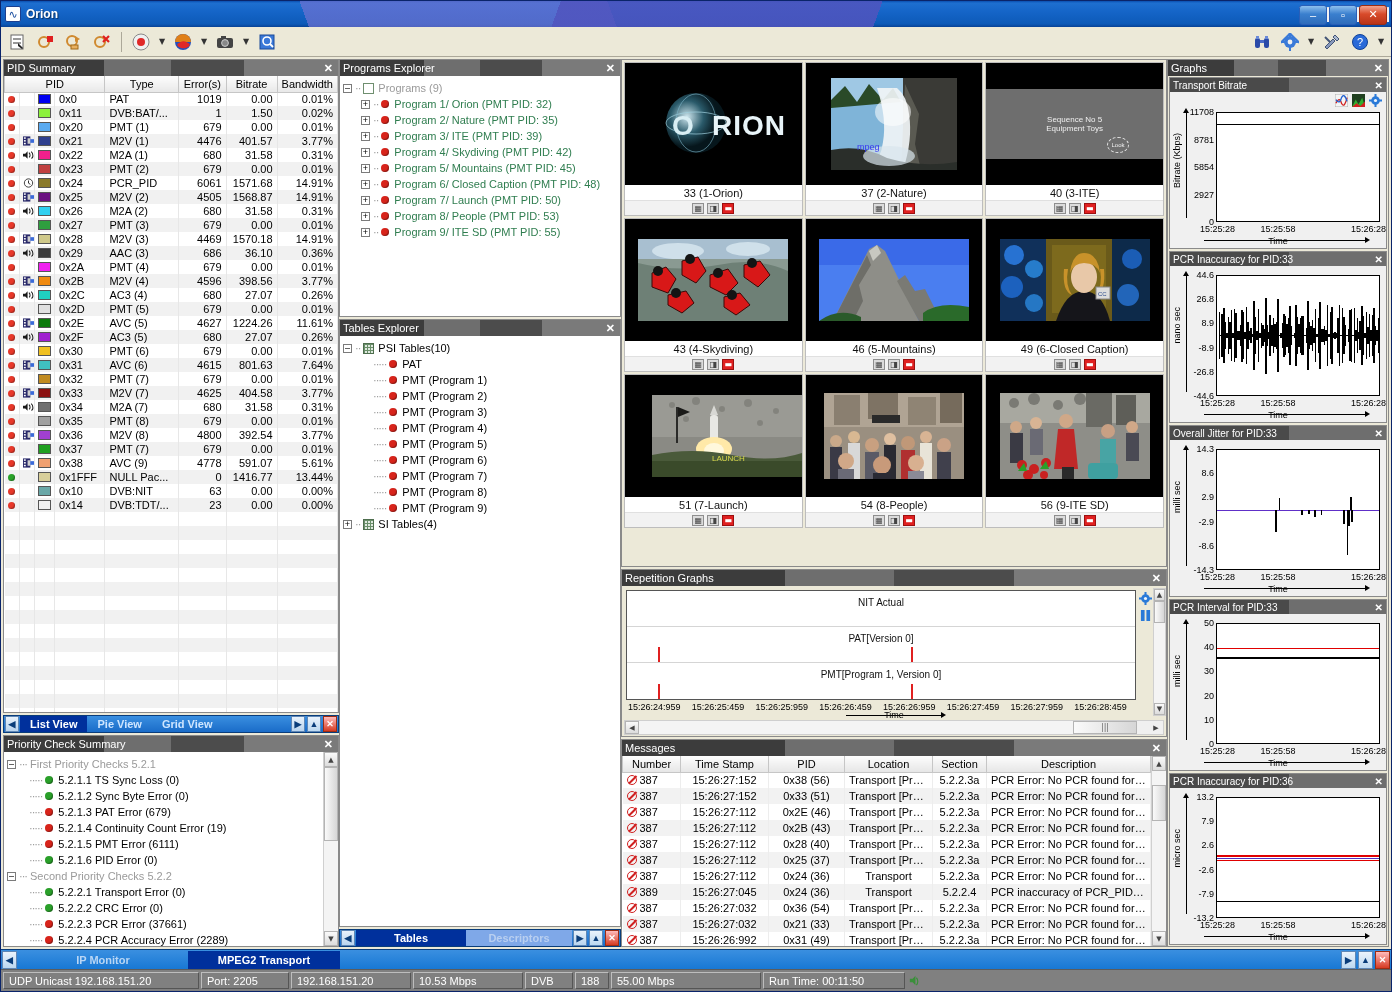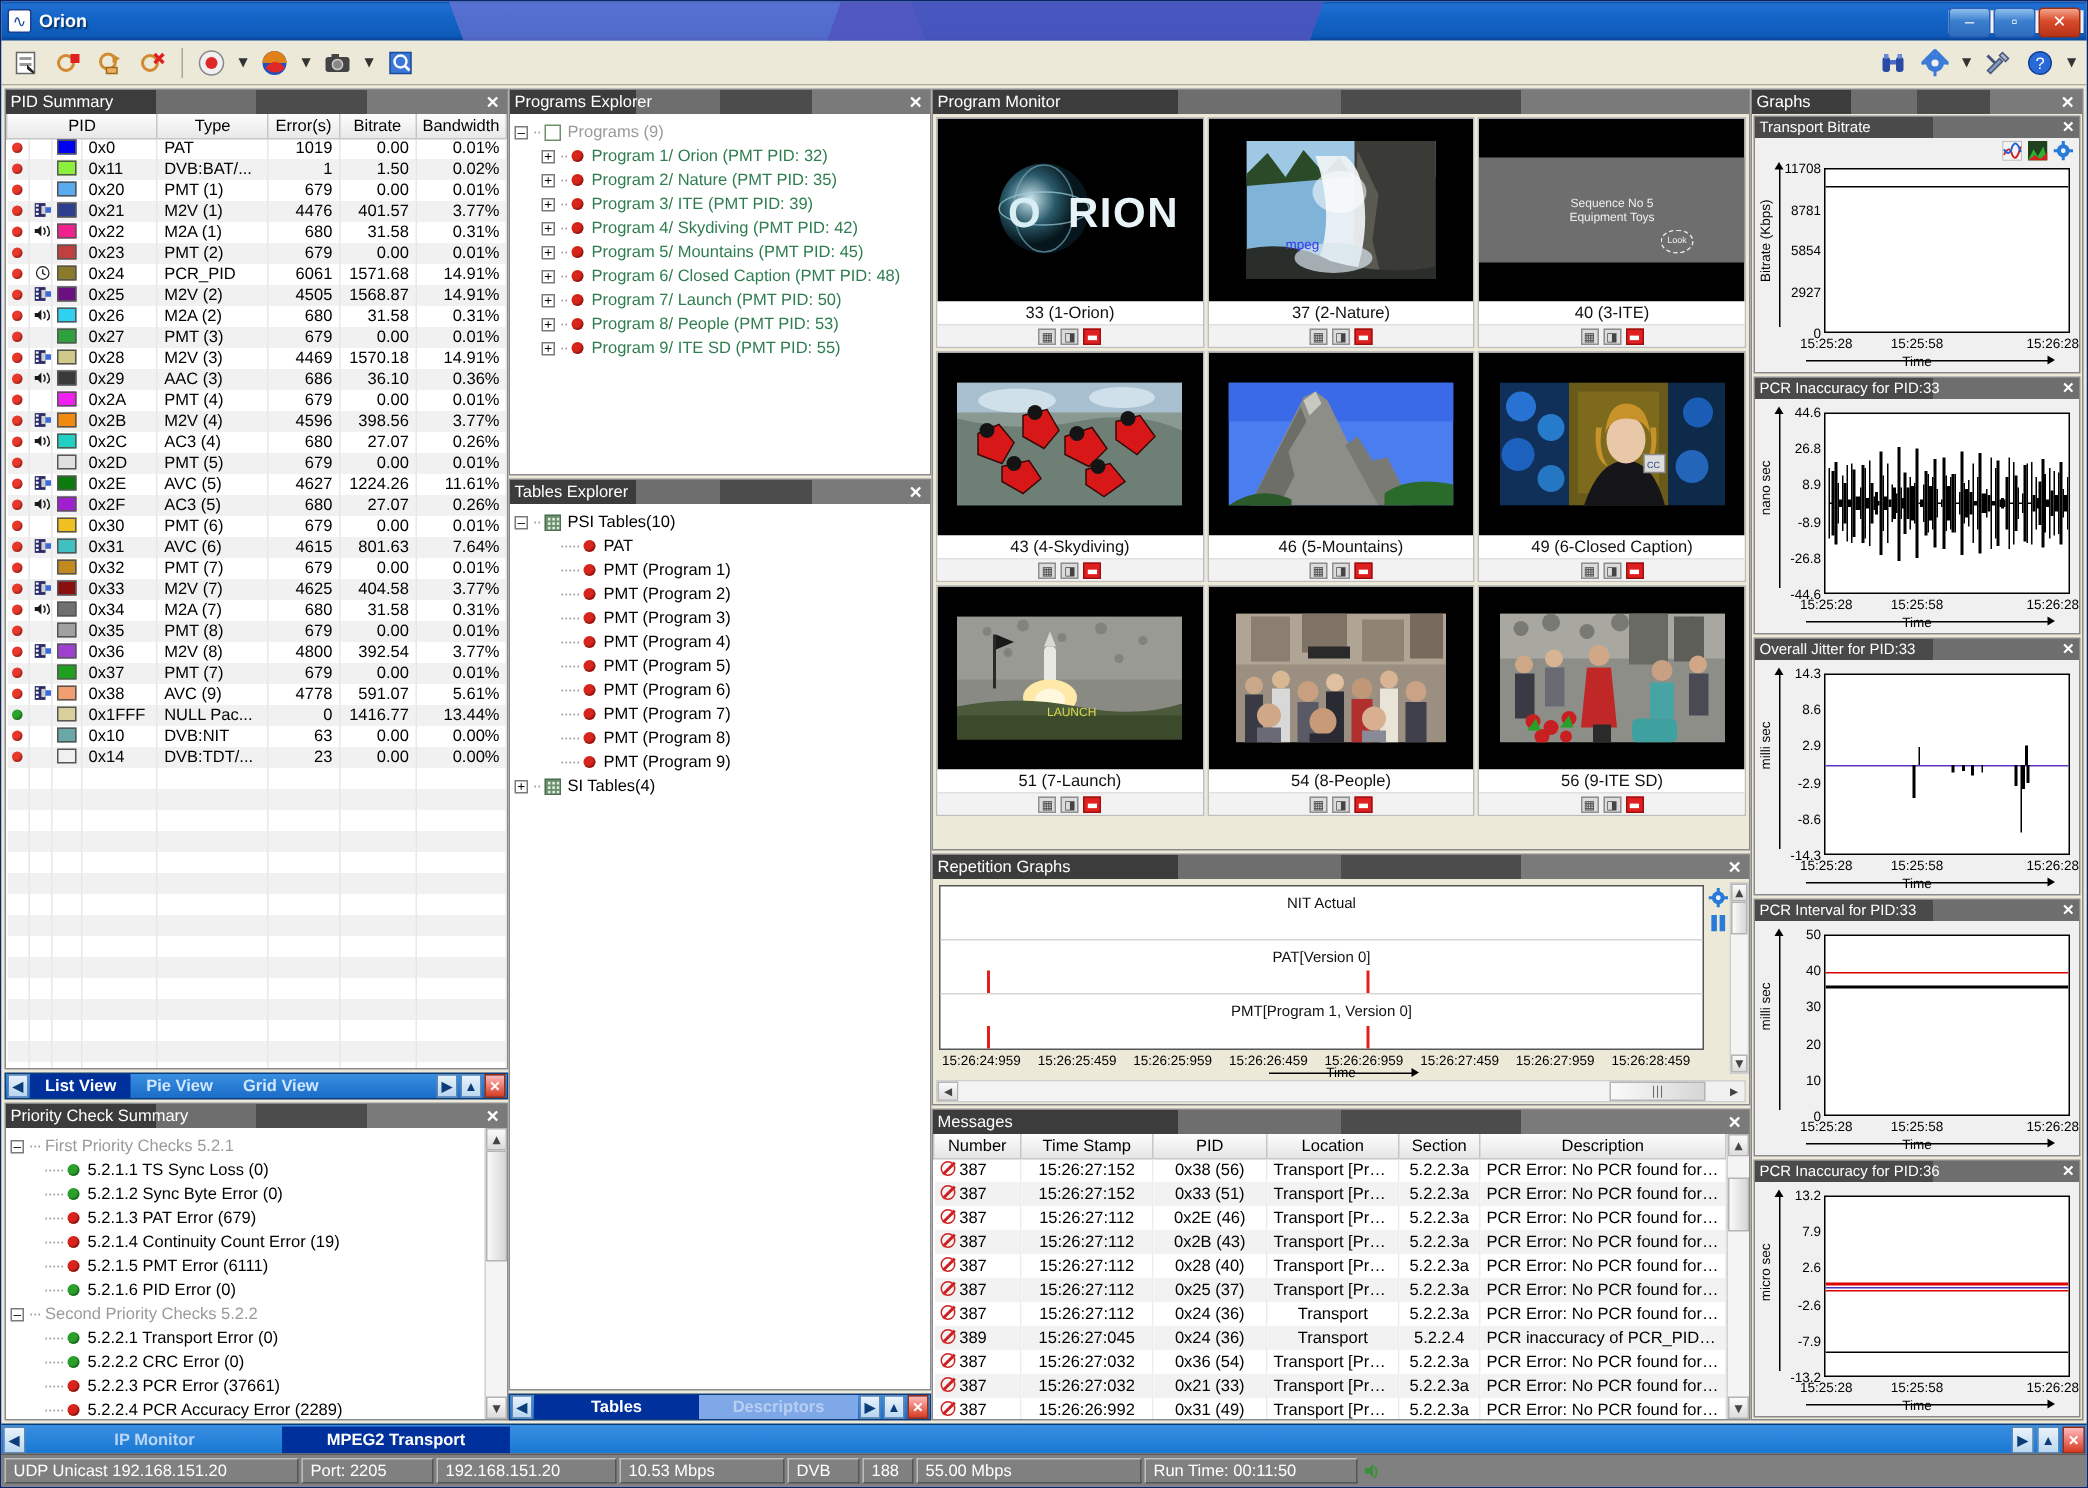--- a/index.html
+++ b/index.html
@@ -1160,24 +1160,20 @@
         <div class="vtab hl" style="flex:1 1 auto;justify-content:center;">Descriptors</div>
         <div class="nav">▶</div>
         <div class="sq up">▲</div>
         <div class="sq cl">✕</div>
       </div>
     </div>
 
     <div class="col" id="col-center">
 
       <div class="panel" style="flex:0 0 508px; background:#ece9d8;">
-        <div class="panel-cap">
-          <span>Program Monitor</span>
-          <span class="x"></span>
-        </div>
         <div class="panel-body" style="background:#ece9d8;">
           <div id="pmgrid">
               <div class="thumb">
                 <div class="tvid">
                   <div style="width:100%;height:100%;background:#000;display:flex;align-items:center;justify-content:center;">
                     <svg width="150" height="70" viewBox="0 0 150 70">
                       <defs>
                         <radialGradient id="og" cx="35%" cy="40%">
                           <stop offset="0%" stop-color="#cfe7ef"></stop>
                           <stop offset="55%" stop-color="#2a5a6a"></stop>
@@ -1324,21 +1320,21 @@
                 </div>
                 <div class="tcap">49 (6-Closed Caption)</div>
                 <div class="tbtns">
                   <span class="tbi">▦</span>
                   <span class="tbi">◨</span>
                   <span class="tbi rec">▬</span>
                 </div>
               </div>
               <div class="thumb">
                 <div class="tvid">
-                  <div style="width:100%;height:100%;background:#000;display:flex;align-items:center;justify-content:flex-start;padding-left:13px;">
+                  <div style="width:100%;height:100%;background:#000;display:flex;align-items:center;justify-content:flex-end;">
                     <svg width="150" height="82" viewBox="0 0 150 82">
                       <rect width="150" height="82" fill="#8a8a84"></rect>
                       <rect width="150" height="42" fill="#9a9a94"></rect>
                       <g fill="#6e6e68" opacity=".5">
                         <circle cx="20" cy="10" r="3"></circle>
                         <circle cx="44" cy="6" r="4"></circle>
                         <circle cx="70" cy="14" r="3"></circle>
                         <circle cx="96" cy="8" r="4"></circle>
                         <circle cx="124" cy="16" r="3"></circle>
                         <circle cx="34" cy="24" r="3"></circle>

